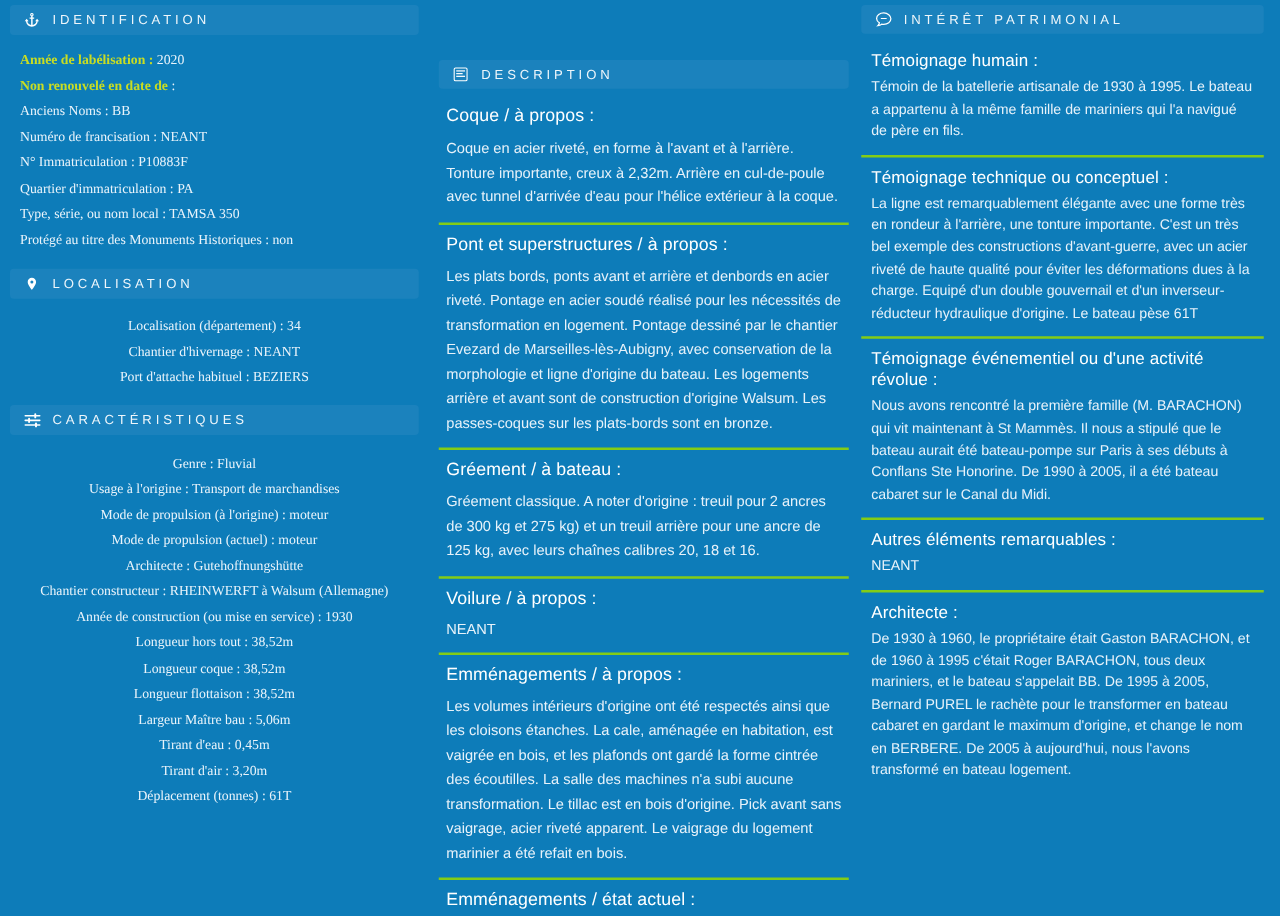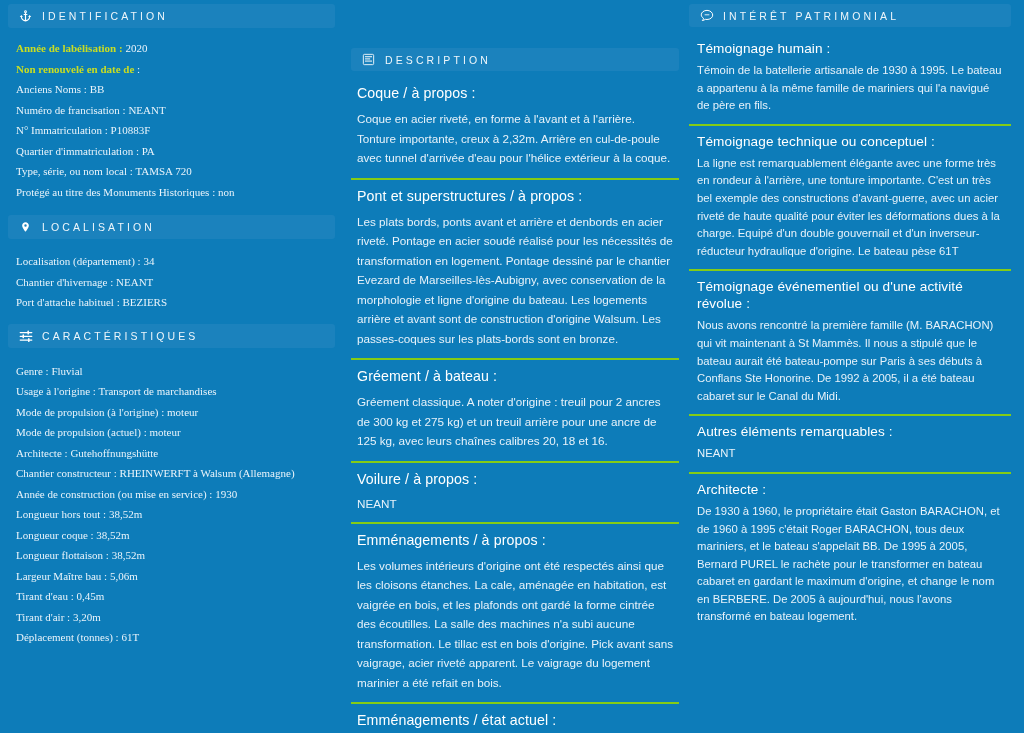--- a/index.html
+++ b/index.html
@@ -72,22 +72,22 @@
     text-overflow: ellipsis;
     font-family: Liberation Serif, serif;
   }
   .field .lbl { color: #eaf4fb; }
   .field .val { color: #eaf4fb; }
   .field.hl .lbl { color: #c9dd22; font-weight: bold; }
   .field.hl .val { color: #eaf4fb; font-weight: normal; }
 
   .gap-loc { height: 13px; }
   .gap-car { height: 11px; }
-  .fields.loc { padding-top: 6px; }
-  .fields.car { padding-top: 7px; }
+  .fields.loc { padding-top: 6px; text-align: center; }
+  .fields.car { padding-top: 7px; text-align: center; }
 
   
   .block {
     border-bottom: 2px solid #84cc16;
     padding: 8px 6px 10px 6px;
   }
   .block:last-child { border-bottom: none; }
   .col-right .block { padding: 7px 8px 9px 8px; }
 
   .block h3 {
@@ -150,21 +150,21 @@
       <div class="field">
         <span class="lbl">N° Immatriculation :</span>
         <span class="val">P10883F</span>
       </div>
       <div class="field">
         <span class="lbl">Quartier d'immatriculation :</span>
         <span class="val">PA</span>
       </div>
       <div class="field">
         <span class="lbl">Type, série, ou nom local :</span>
-        <span class="val">TAMSA 720</span>
+        <span class="val">TAMSA 350</span>
       </div>
       <div class="field">
         <span class="lbl">Protégé au titre des Monuments Historiques :</span>
         <span class="val">non</span>
       </div>
     </div>
 
     <div class="gap-loc"></div>
 
     <div class="section-head">
@@ -319,21 +319,21 @@
     <div class="block">
       <h3>Témoignage humain :</h3>
       <p>Témoin de la batellerie artisanale de 1930 à 1995. Le bateau a appartenu à la même famille de mariniers qui l'a navigué de père en fils.</p>
     </div>
     <div class="block">
       <h3>Témoignage technique ou conceptuel :</h3>
       <p>La ligne est remarquablement élégante avec une forme très en rondeur à l'arrière, une tonture importante. C'est un très bel exemple des constructions d'avant-guerre, avec un acier riveté de haute qualité pour éviter les déformations dues à la charge. Equipé d'un double gouvernail et d'un inverseur-réducteur hydraulique d'origine. Le bateau pèse 61T</p>
     </div>
     <div class="block">
       <h3>Témoignage événementiel ou d'une activité révolue :</h3>
-      <p>Nous avons rencontré la première famille (M. BARACHON) qui vit maintenant à St Mammès. Il nous a stipulé que le bateau aurait été bateau-pompe sur Paris à ses débuts à Conflans Ste Honorine. De 1992 à 2005, il a été bateau cabaret sur le Canal du Midi.</p>
+      <p>Nous avons rencontré la première famille (M. BARACHON) qui vit maintenant à St Mammès. Il nous a stipulé que le bateau aurait été bateau-pompe sur Paris à ses débuts à Conflans Ste Honorine. De 1990 à 2005, il a été bateau cabaret sur le Canal du Midi.</p>
     </div>
     <div class="block">
       <h3>Autres éléments remarquables :</h3>
       <p>NEANT</p>
     </div>
     <div class="block">
       <h3>Architecte :</h3>
       <p>De 1930 à 1960, le propriétaire était Gaston BARACHON, et de 1960 à 1995 c'était Roger BARACHON, tous deux mariniers, et le bateau s'appelait BB. De 1995 à 2005, Bernard PUREL le rachète pour le transformer en bateau cabaret en gardant le maximum d'origine, et change le nom en BERBERE. De 2005 à aujourd'hui, nous l'avons transformé en bateau logement.</p>
     </div>
   </div>

